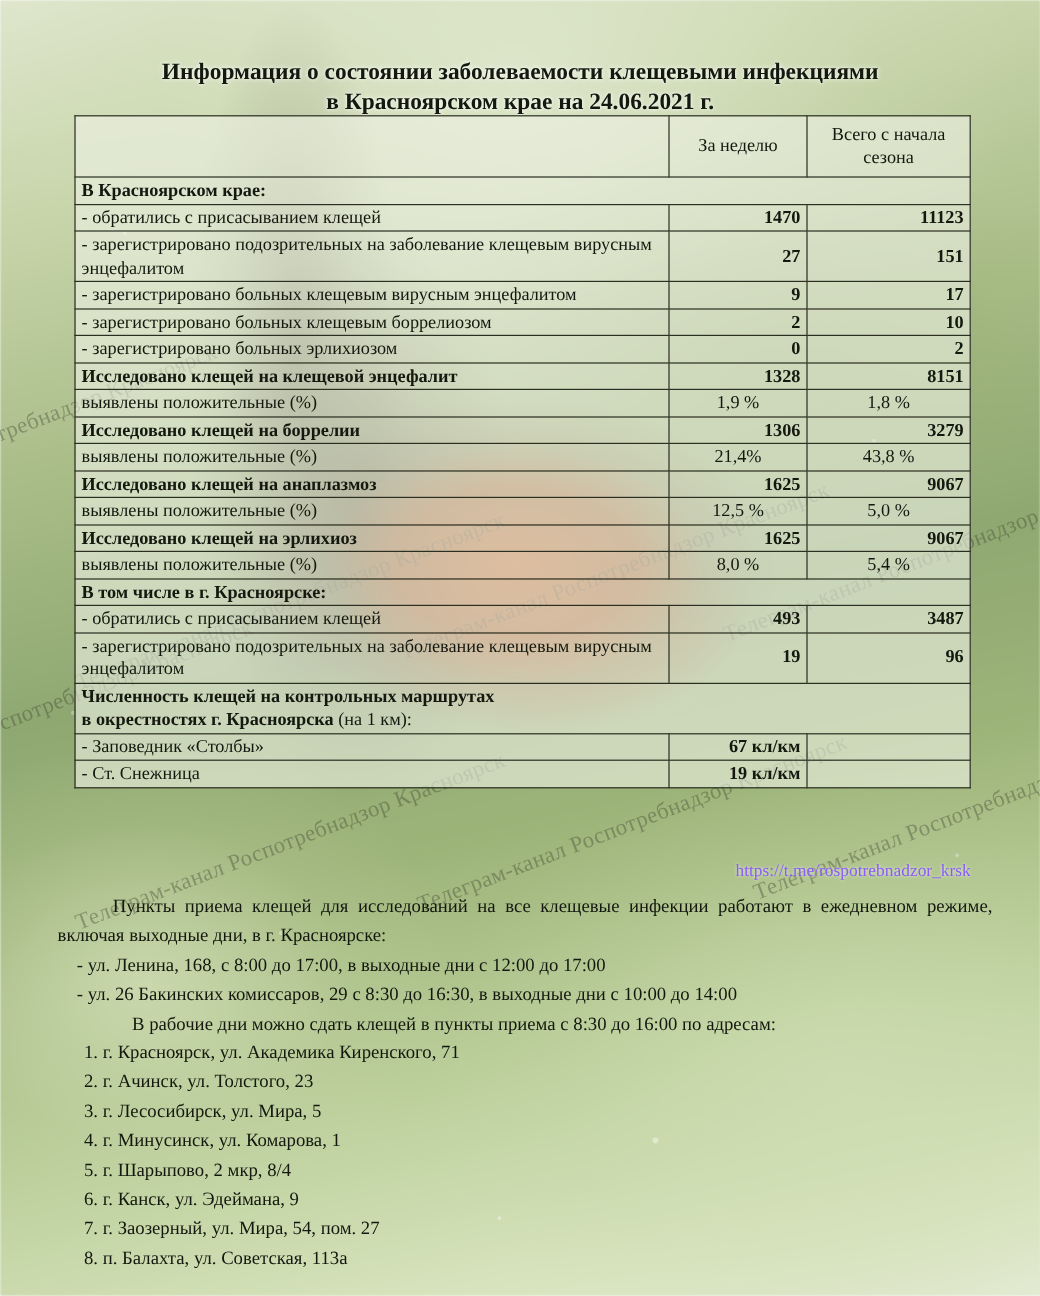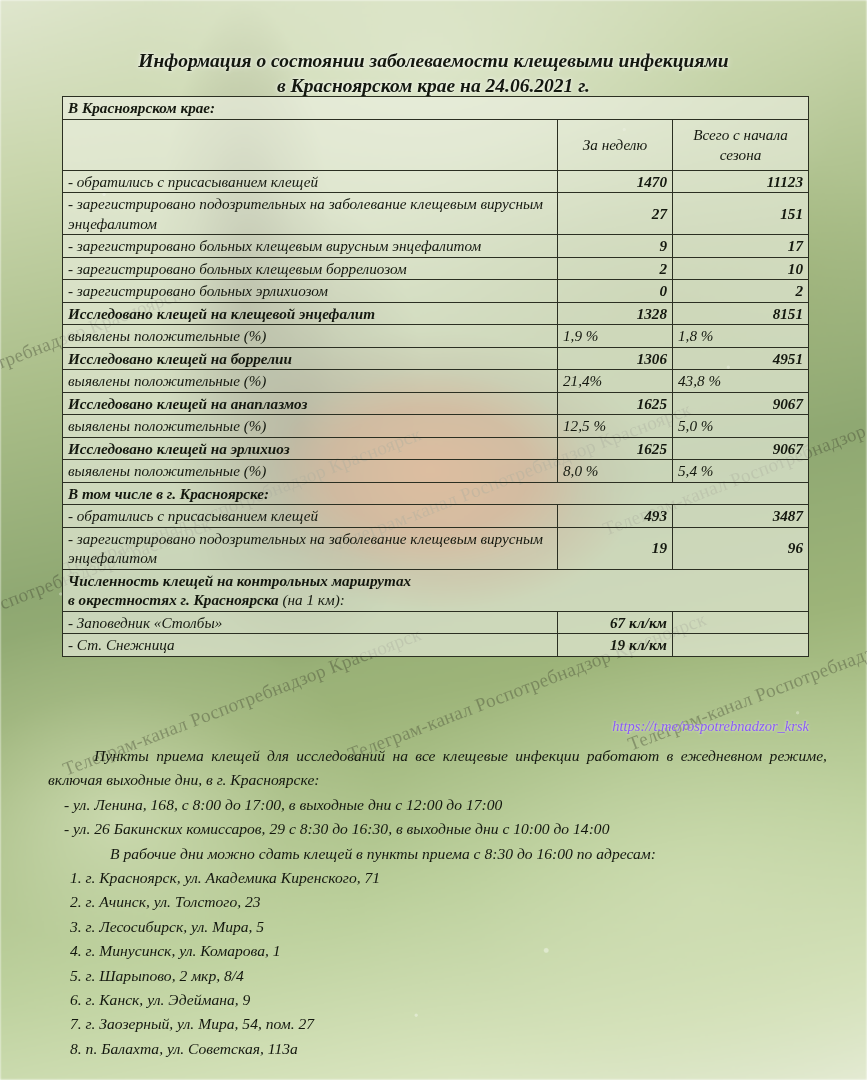--- a/index.html
+++ b/index.html
@@ -43,21 +43,21 @@
   #watermarks{position:absolute;inset:0;pointer-events:none;overflow:hidden;}
   .wm{
     position:absolute;white-space:nowrap;
     font-family:"Liberation Serif","DejaVu Serif",serif;
     color:rgba(60,62,44,.38);
     transform:rotate(-21deg);transform-origin:left top;
     font-size:19px;letter-spacing:.3px;
   }
 
   
-  #page{position:absolute;inset:0;font-style:italic;}
+  #page{position:absolute;inset:0;}
 
   #title{
     position:absolute;left:0;right:0;top:48px;
     text-align:center;font-weight:bold;font-size:19.5px;line-height:25px;
     text-shadow:0 0 3px rgba(255,255,255,.75), 0 0 6px rgba(255,255,255,.55);
   }
 
   
   table#maintable{
     position:absolute;left:62px;top:96px;width:746px;
@@ -67,21 +67,21 @@
   table#maintable td{
     border:1.6px solid #2b2f22;
     background:rgba(238,241,228,.62);
     padding:1px 5px;
     font-size:15.2px;
     line-height:19.5px;
     vertical-align:middle;
   }
   td.lbl{text-align:left;}
   td.num{text-align:right;font-weight:bold;}
-  td.pct{text-align:left;font-weight:normal;}
+  td.pct{text-align:center;font-weight:normal;}
   td.bold{font-weight:bold;}
   td.sect{font-weight:bold;font-size:16px;}
   td.blank{background:rgba(238,241,228,.30);}
   td.hdr{text-align:center;font-weight:normal;font-size:15.6px;line-height:21px;}
   col.c1{width:495px;}
   col.c2{width:115px;}
   col.c3{width:136px;}
   tr.trans td{background:rgba(238,241,228,.22);}
   tr.semitrans td{background:rgba(238,241,228,.42);}
 
@@ -127,28 +127,28 @@
   </div>
 
   <table id="maintable">
     <colgroup>
         <col class="c1">
         <col class="c2">
         <col class="c3">
       </colgroup>
     <tbody>
         <tr>
-          <td colspan="3" class="lbl sect">В Красноярском крае:</td>
-        </tr>
-        <tr>
           <td class="hdr blank" style="height: 48px;"></td>
           <td class="hdr">За неделю</td>
           <td class="hdr">Всего с начала сезона</td>
         </tr>
         <tr>
+          <td colspan="3" class="lbl sect">В Красноярском крае:</td>
+        </tr>
+        <tr>
           <td class="lbl">- обратились с присасыванием клещей</td>
           <td class="num">1470</td>
           <td class="num">11123</td>
         </tr>
         <tr>
           <td class="lbl">- зарегистрировано подозрительных на заболевание клещевым вирусным энцефалитом</td>
           <td class="num">27</td>
           <td class="num">151</td>
         </tr>
         <tr>
@@ -172,21 +172,21 @@
           <td class="num">8151</td>
         </tr>
         <tr>
           <td class="lbl">выявлены положительные (%)</td>
           <td class="pct">1,9 %</td>
           <td class="pct">1,8 %</td>
         </tr>
         <tr>
           <td class="lbl bold">Исследовано клещей на боррелии</td>
           <td class="num">1306</td>
-          <td class="num">4951</td>
+          <td class="num">3279</td>
         </tr>
         <tr>
           <td class="lbl">выявлены положительные (%)</td>
           <td class="pct">21,4%</td>
           <td class="pct">43,8 %</td>
         </tr>
         <tr>
           <td class="lbl bold">Исследовано клещей на анаплазмоз</td>
           <td class="num">1625</td>
           <td class="num">9067</td>

